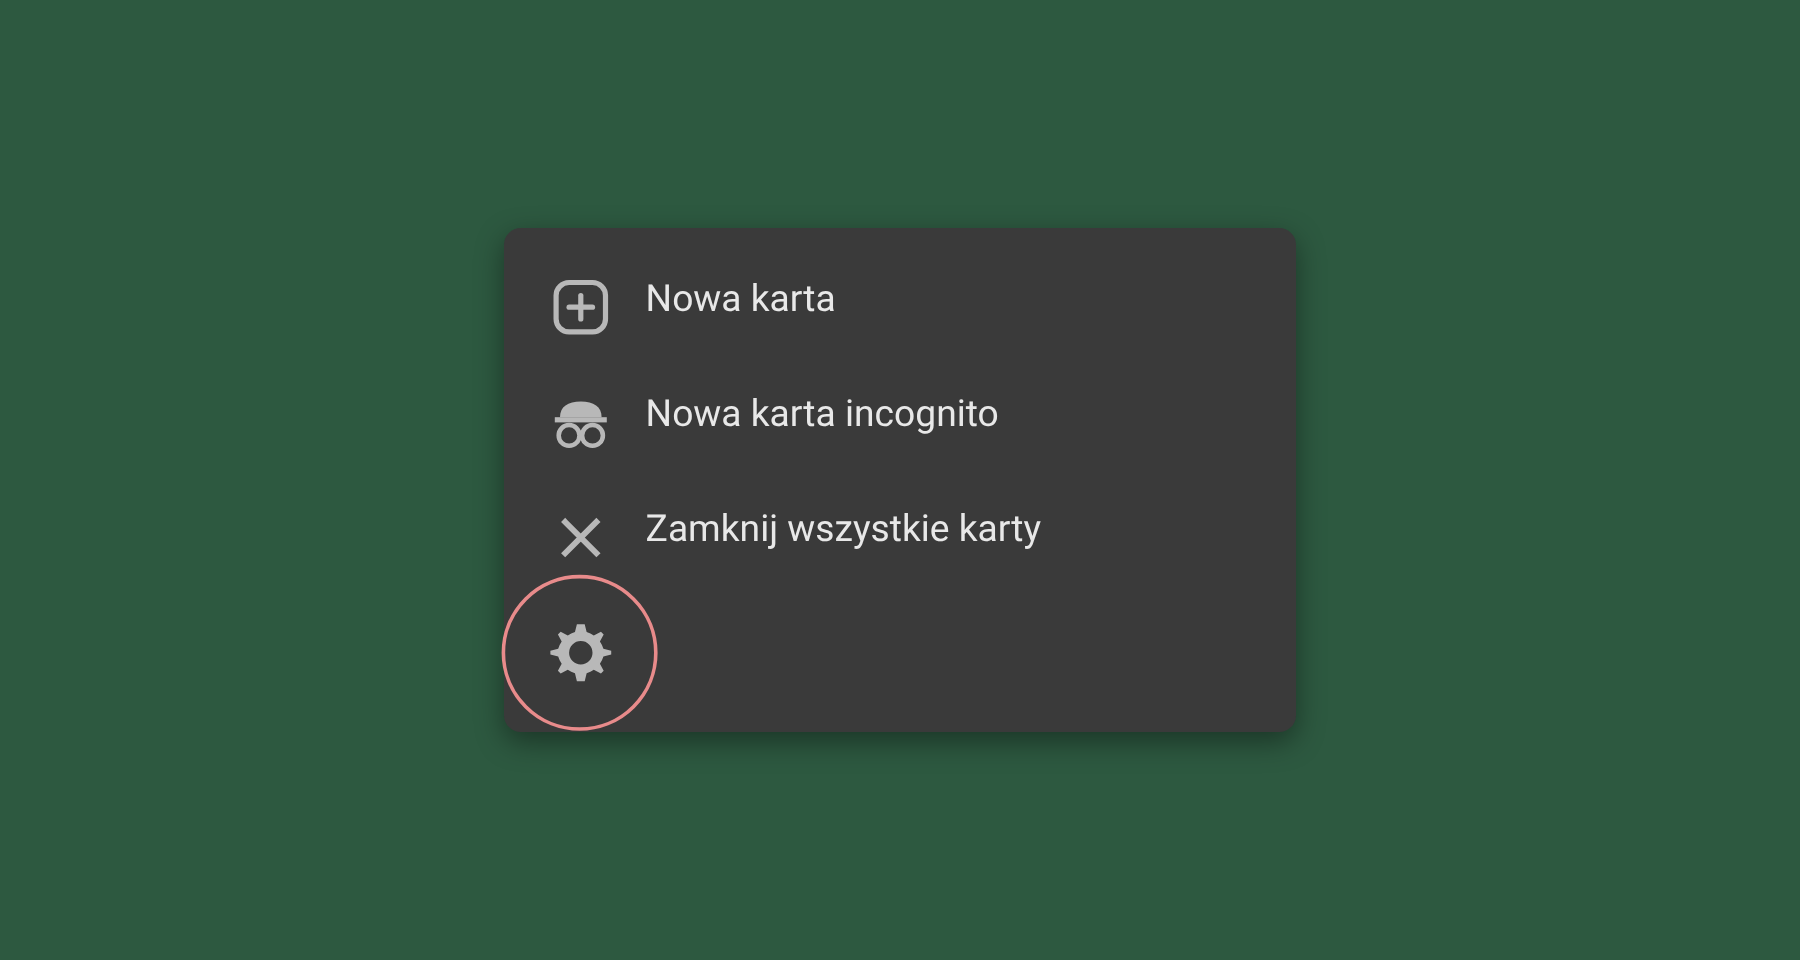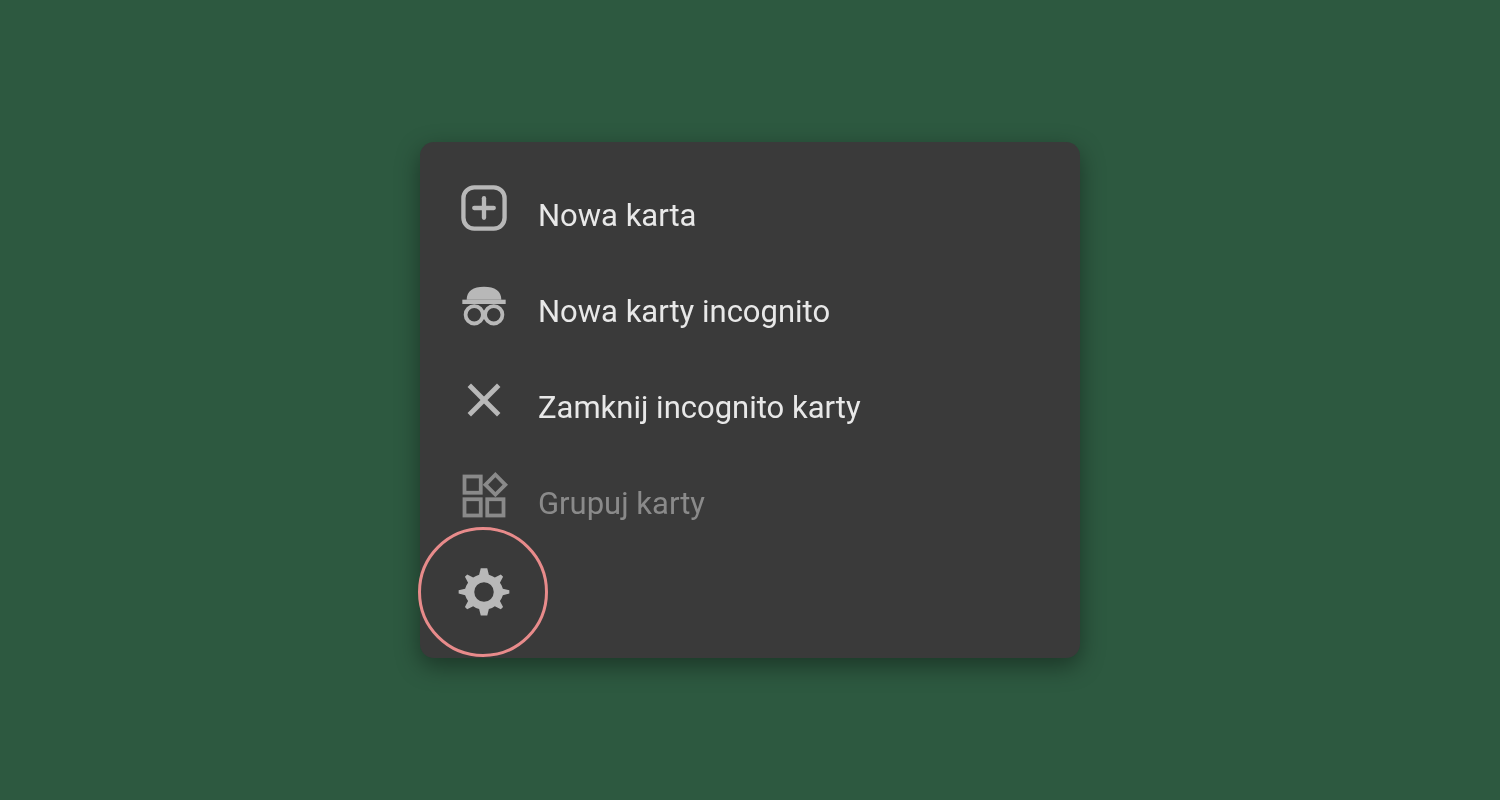--- a/index.html
+++ b/index.html
@@ -22,21 +22,21 @@
       background: #3a3a3a;
       border-radius: 14px;
       padding: 18px 0;
       width: 660px;
       box-shadow: 0 8px 24px rgba(0,0,0,0.4);
       position: relative;
     }
 
     .menu-item {
       display: flex;
-      align-items: flex-end;
+      align-items: flex-start;
       padding: 22px 38px;
       cursor: pointer;
       position: relative;
     }
 
     .menu-item.disabled {
       cursor: default;
     }
 
     .icon-wrapper {
@@ -95,44 +95,33 @@
   <div class="menu-item">
     <span class="icon-wrapper">
       <svg viewBox="0 0 48 48" fill="none">
         <path d="M8 20 C8 12, 14 8, 24 8 C34 8, 40 12, 40 20 L8 20 Z" fill="#b8b8b8"></path>
         <rect x="4" y="20" width="40" height="4" fill="#b8b8b8"></rect>
         <circle cx="15" cy="34" r="8" stroke="#b8b8b8" stroke-width="3.5" fill="none"></circle>
         <circle cx="33" cy="34" r="8" stroke="#b8b8b8" stroke-width="3.5" fill="none"></circle>
         <line x1="23" y1="34" x2="25" y2="34" stroke="#b8b8b8" stroke-width="3.5"></line>
       </svg>
     </span>
-    <span class="menu-label">Nowa karty incognito</span>
+    <span class="menu-label">Nowa karta incognito</span>
   </div>
 
   <div class="menu-item">
     <span class="icon-wrapper">
       <svg viewBox="0 0 48 48" fill="none">
         <line x1="12" y1="12" x2="36" y2="36" stroke="#b8b8b8" stroke-width="4.5" stroke-linecap="square"></line>
         <line x1="36" y1="12" x2="12" y2="36" stroke="#b8b8b8" stroke-width="4.5" stroke-linecap="square"></line>
       </svg>
     </span>
-    <span class="menu-label">Zamknij incognito karty</span>
+    <span class="menu-label">Zamknij wszystkie karty</span>
   </div>
 
-  <div class="menu-item disabled">
-    <span class="icon-wrapper">
-      <svg viewBox="0 0 48 48" fill="none">
-        <rect x="6" y="6" width="15" height="15" stroke="#8a8a8a" stroke-width="3.5" fill="none"></rect>
-        <rect x="28" y="7" width="13" height="13" stroke="#8a8a8a" stroke-width="3.5" fill="none" transform="rotate(45 34.5 13.5)"></rect>
-        <rect x="6" y="27" width="15" height="15" stroke="#8a8a8a" stroke-width="3.5" fill="none"></rect>
-        <rect x="27" y="27" width="15" height="15" stroke="#8a8a8a" stroke-width="3.5" fill="none"></rect>
-      </svg>
-    </span>
-    <span class="menu-label">Grupuj karty</span>
-  </div>
 
   <div class="menu-item">
     <div class="highlight-circle"></div>
     <span class="icon-wrapper">
       <svg viewBox="0 0 48 48" fill="#b8b8b8">
         <path d="M24 4 L27 4 L28.5 10 C30.5 10.6 32.3 11.5 34 12.7 L39.5 9.8 L41.6 11.9 L38.7 17.4 C39.9 19.1 40.8 20.9 41.4 22.9 L47.4 24.4 L47.4 27.4 L41.4 28.9 C40.8 30.9 39.9 32.7 38.7 34.4 L41.6 39.9 L39.5 42 L34 39.1 C32.3 40.3 30.5 41.2 28.5 41.8 L27 47.8 L24 47.8 L21 47.8 L19.5 41.8 C17.5 41.2 15.7 40.3 14 39.1 L8.5 42 L6.4 39.9 L9.3 34.4 C8.1 32.7 7.2 30.9 6.6 28.9 L0.6 27.4 L0.6 24.4 L6.6 22.9 C7.2 20.9 8.1 19.1 9.3 17.4 L6.4 11.9 L8.5 9.8 L14 12.7 C15.7 11.5 17.5 10.6 19.5 10 L21 4 L24 4 Z M24 17 A9 9 0 1 0 24 35 A9 9 0 1 0 24 17 Z" transform="translate(0,-2)"></path>
       </svg>
     </span>
   </div>
 

